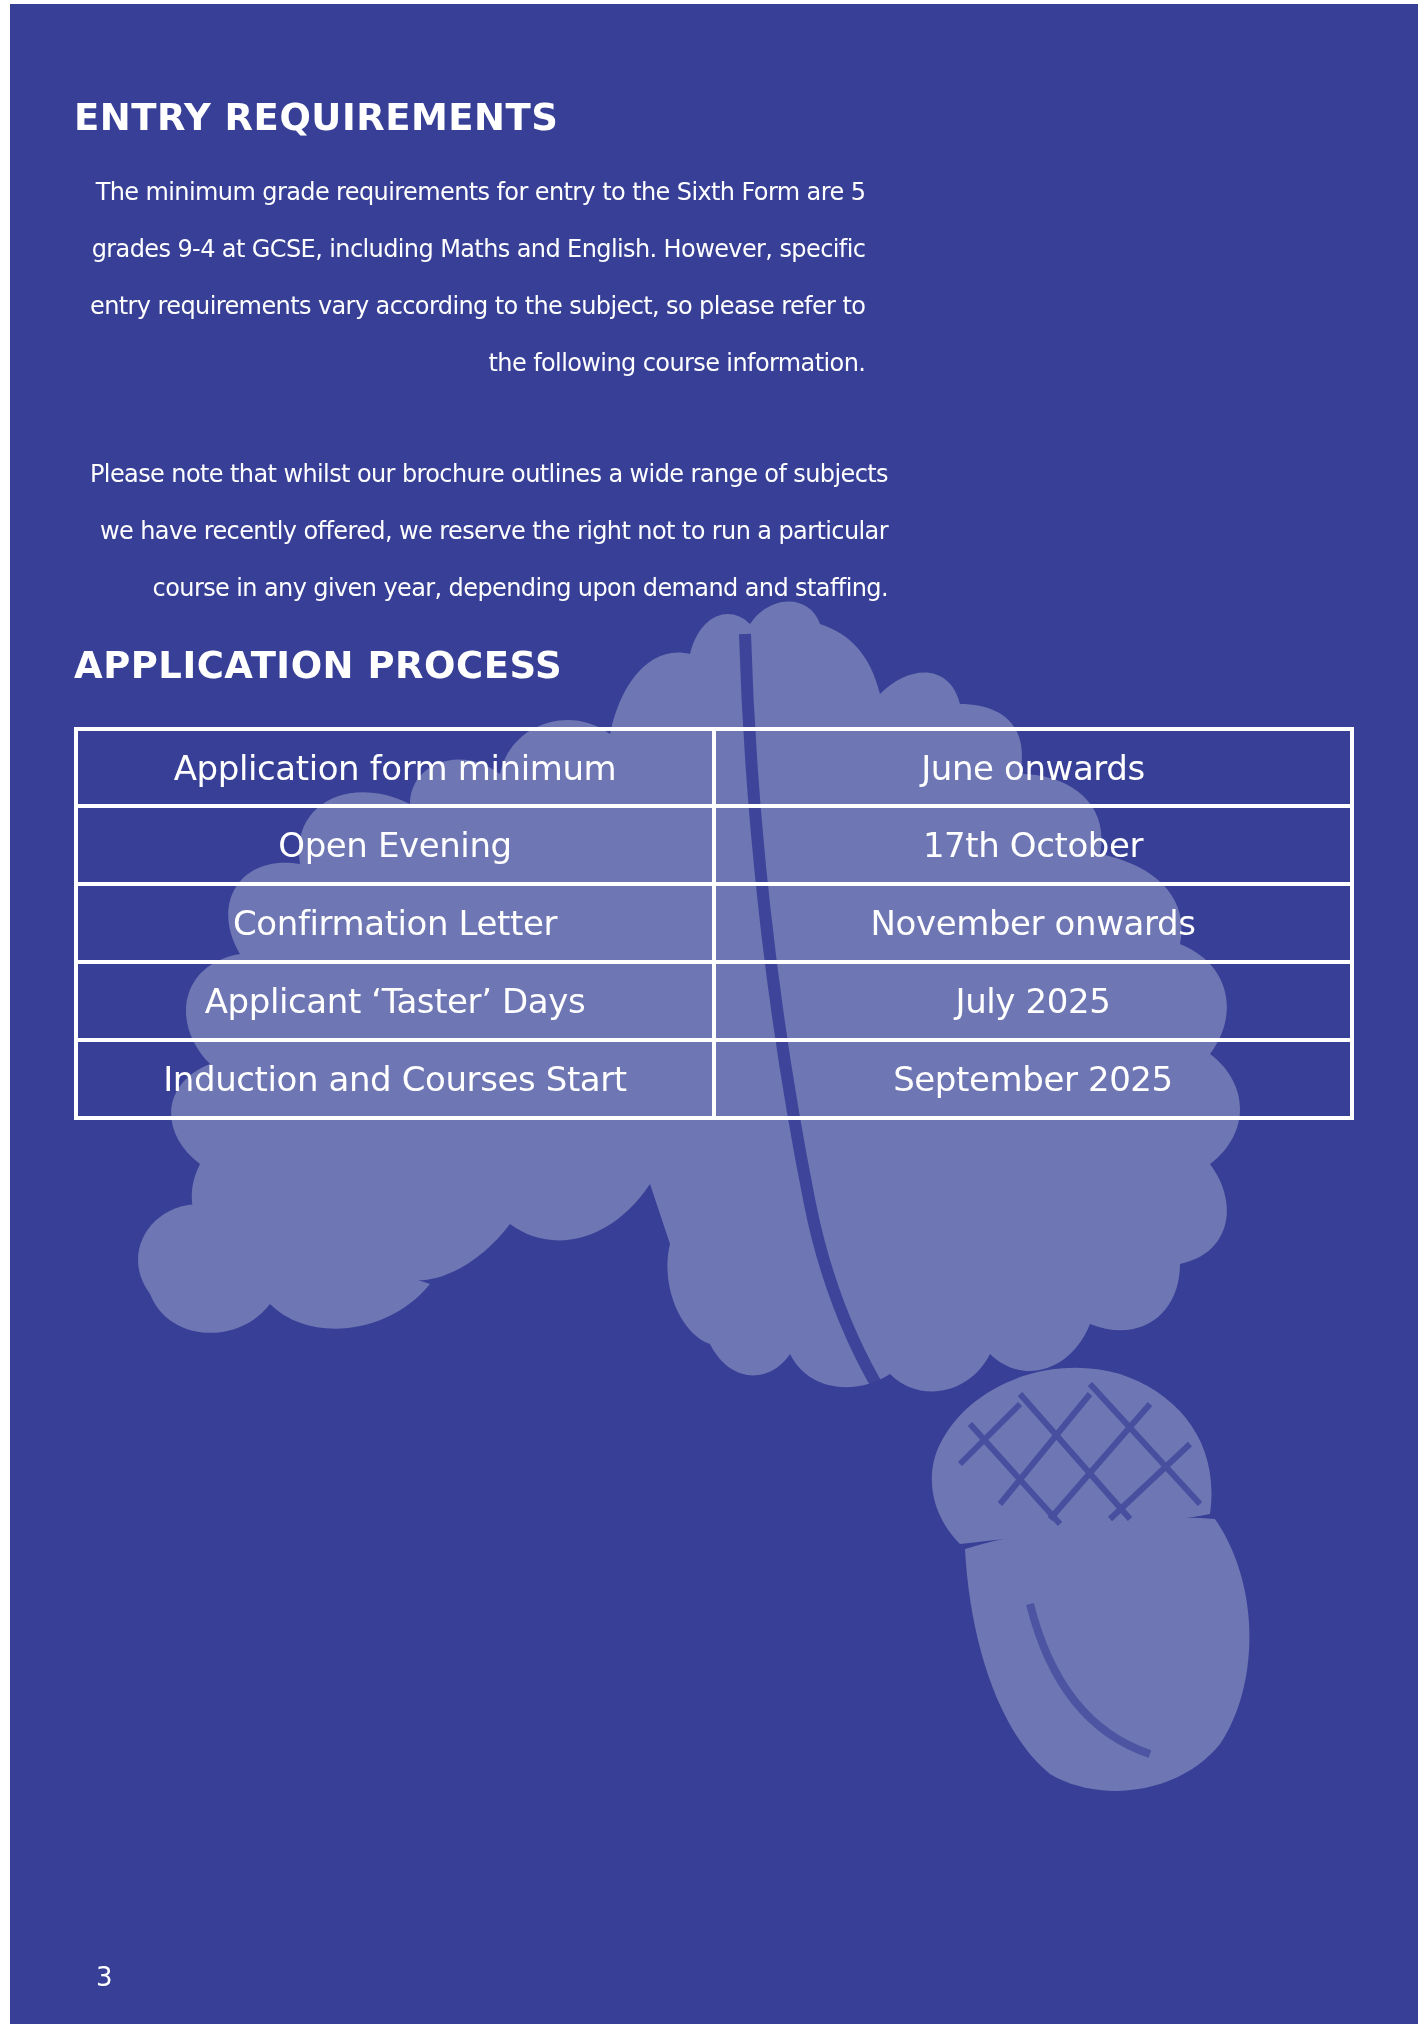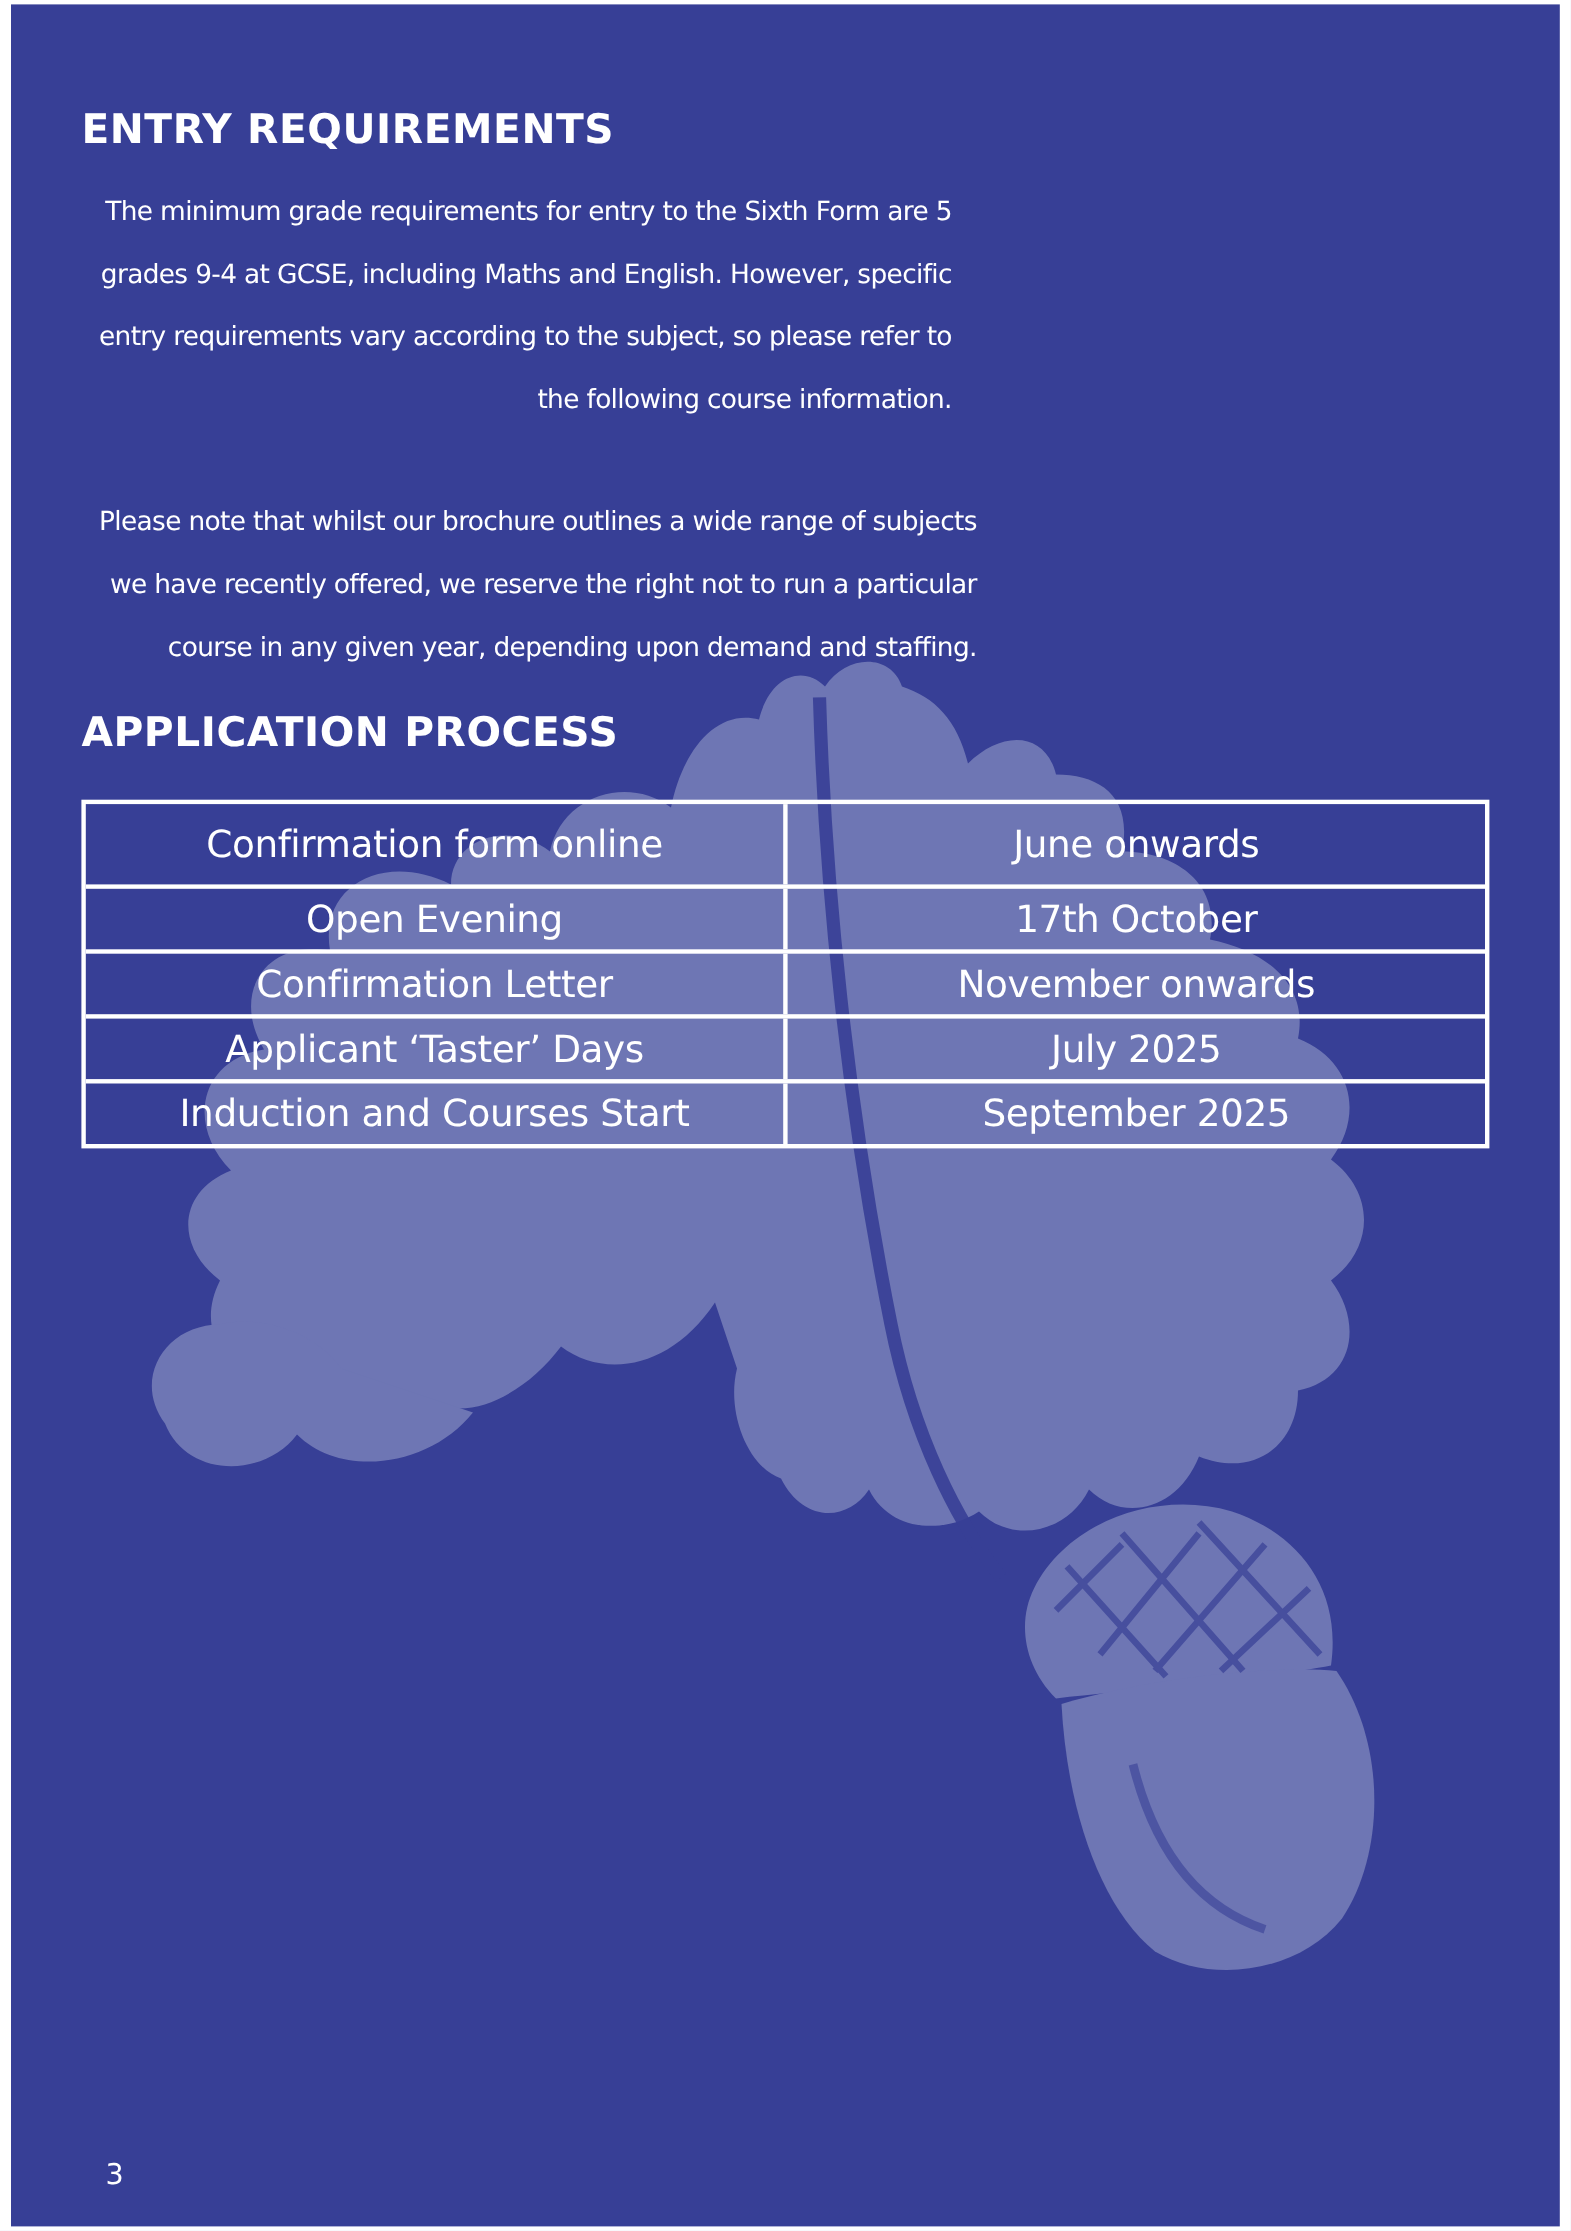--- a/index.html
+++ b/index.html
@@ -9,21 +9,21 @@
           background: #373f96; overflow: hidden; text-align: right; }
   .watermark { position: absolute; left: 0; top: 0; width: 1408px; height: 2020px; }
   .content { position: absolute; left: 0; top: 0; width: 1408px; height: 2020px; color: #ffffff; }
   .heading { position: absolute; left: 64px; font-weight: bold; font-size: 37px;
              letter-spacing: 0.5px; line-height: 44px; margin: 0; white-space: nowrap; }
   .para { position: absolute; left: 64px; margin: 16px; font-size: 24px; line-height: 57px;
           letter-spacing: -0.6px; }
   .para .line { display: block; white-space: nowrap; }
   .table { position: absolute; left: 64px; top: 723px; width: 1280px;
            border: 4px solid #ffffff; box-sizing: border-box; }
-  .row { display: flex; height: 59px; border-top: 4px solid #ffffff; box-sizing: border-box; }
+  .row { display: flex; height: 78px; border-top: 4px solid #ffffff; box-sizing: border-box; }
   .row:first-child { border-top: none; height: 73px; }
   .cell { flex: 1 1 0; display: flex; align-items: center; justify-content: center;
           font-size: 34px; letter-spacing: -0.4px; white-space: nowrap; }
   .cell.left { border-right: 4px solid #ffffff; }
   .pagenum { position: absolute; left: 86px; top: 1958px; font-size: 26px; }
 </style>
 </head>
 <body>
 
 <div class="page">
@@ -104,21 +104,21 @@
     <p class="para" style="top:426px;">
       <span class="line">Please note that whilst our brochure outlines a wide range of subjects</span>
       <span class="line">we have recently offered, we reserve the right not to run a particular</span>
       <span class="line">course in any given year, depending upon demand and staffing.</span>
     </p>
 
     <h2 class="heading" style="top:640px;">APPLICATION PROCESS</h2>
 
     <div class="table">
       <div class="row">
-        <div class="cell left">Confirmation form online</div>
+        <div class="cell left">Application form minimum</div>
         <div class="cell">June onwards</div>
       </div>
       <div class="row">
         <div class="cell left">Open Evening</div>
         <div class="cell">17th October</div>
       </div>
       <div class="row">
         <div class="cell left">Confirmation Letter</div>
         <div class="cell">November onwards</div>
       </div>

